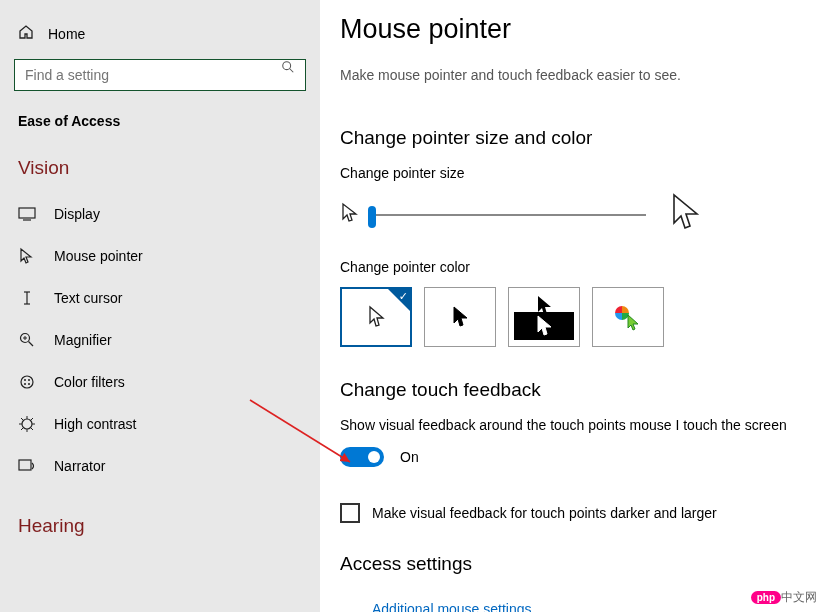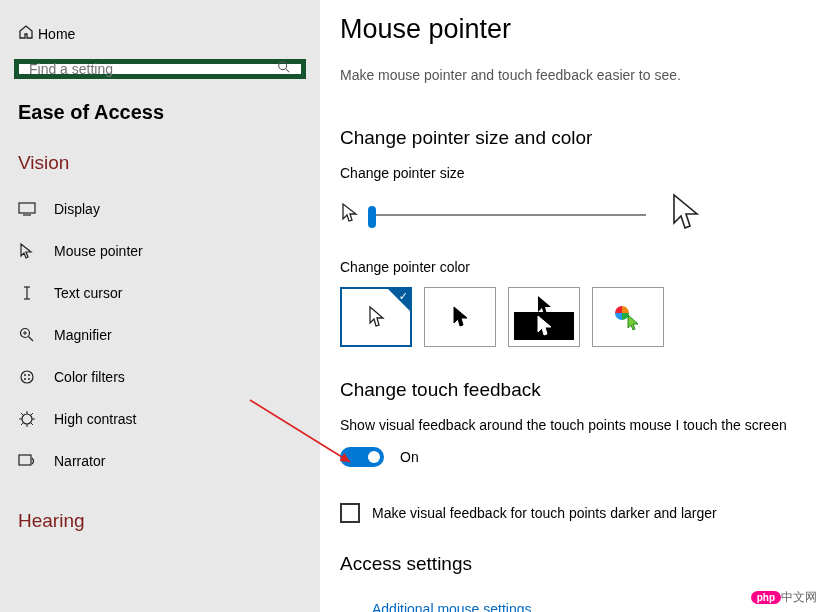--- a/index.html
+++ b/index.html
@@ -1,22 +1,22 @@
 <!DOCTYPE html>
 <html><head>
   <meta charset="utf-8">
   <style>
     * { margin: 0; padding: 0; box-sizing: border-box; font-family: "Segoe UI", sans-serif; }
     body { width: 827px; height: 612px; display: flex; background: #fff; overflow: hidden; position: relative; }
     .sidebar { width: 320px; background: #e8e8e8; padding: 18px 12px 0 12px; display: flex; flex-direction: column; }
-    .home-row { display: flex; align-items: center; gap: 4px; padding: 6px 6px 16px 6px; cursor: pointer; }
+    .home-row { display: flex; align-items: center; gap: 14px; padding: 6px 6px 16px 6px; cursor: pointer; }
     .home-row span { font-size: 14px; }
-    .search-box { border: 5px solid #14532d; background: #fff; height: 20px; display: flex; align-items: center; padding: 0 10px; margin: 0 2px 22px 2px; }
+    .search-box { border: 1px solid #14532d; background: #fff; height: 32px; display: flex; padding: 0 10px; margin: 0 2px 22px 2px; }
     .search-box input { border: none; outline: none; flex: 1; font-size: 14px; background: transparent; }
-    .ease-title { font-weight: 600; font-size: 20px; padding: 0 6px 28px 6px; }
+    .ease-title { font-weight: 600; font-size: 14px; padding: 0 6px 28px 6px; }
     .section-label { color: #7f1d1d; font-size: 19px; padding: 0 6px 14px 6px; }
     .nav-item { display: flex; align-items: center; gap: 18px; padding: 12px 6px; cursor: pointer; font-size: 14px; }
     .nav-item .ico { width: 18px; height: 18px; display: flex; align-items: center; justify-content: center; }
     .main { flex: 1; padding: 14px 24px 0 20px; overflow: hidden; }
     .main h1 { font-weight: 400; font-size: 27px; margin-bottom: 22px; }
     .subtitle { color: #555; font-size: 14px; margin-bottom: 44px; }
     .main h2 { font-weight: 400; font-size: 19px; margin-bottom: 16px; }
     .lbl { font-size: 14px; margin-bottom: 12px; }
     .slider-row { display: flex; align-items: center; gap: 10px; margin-bottom: 22px; }
     .slider-track { position: relative; width: 278px; height: 2px; background: #888; }

